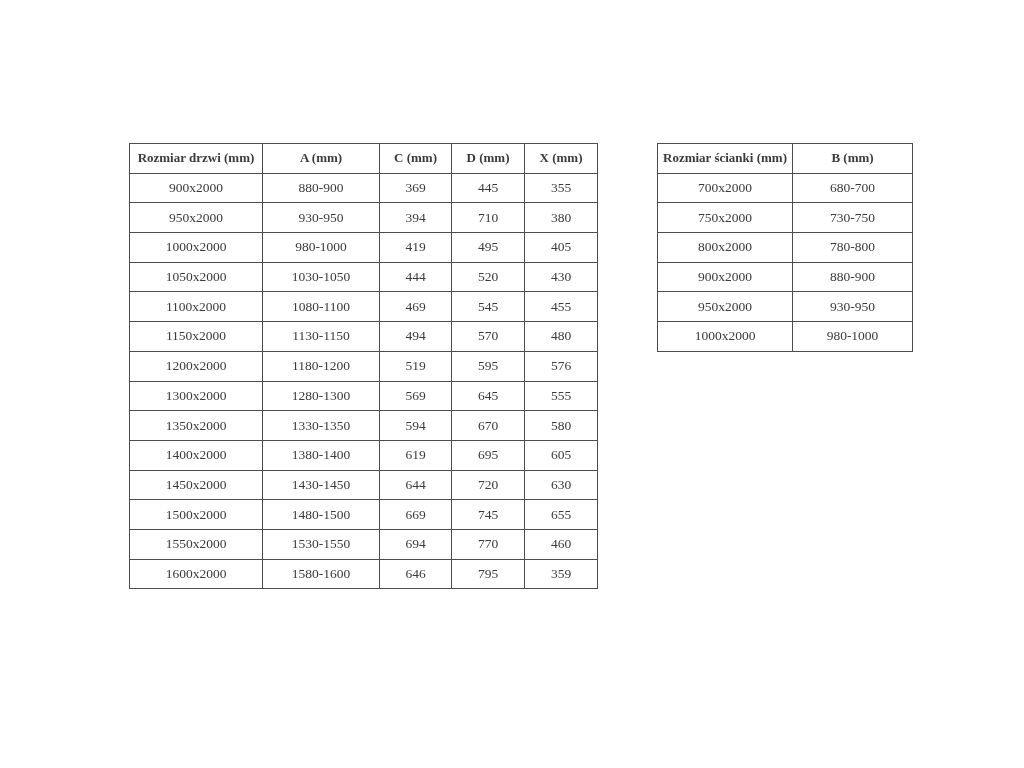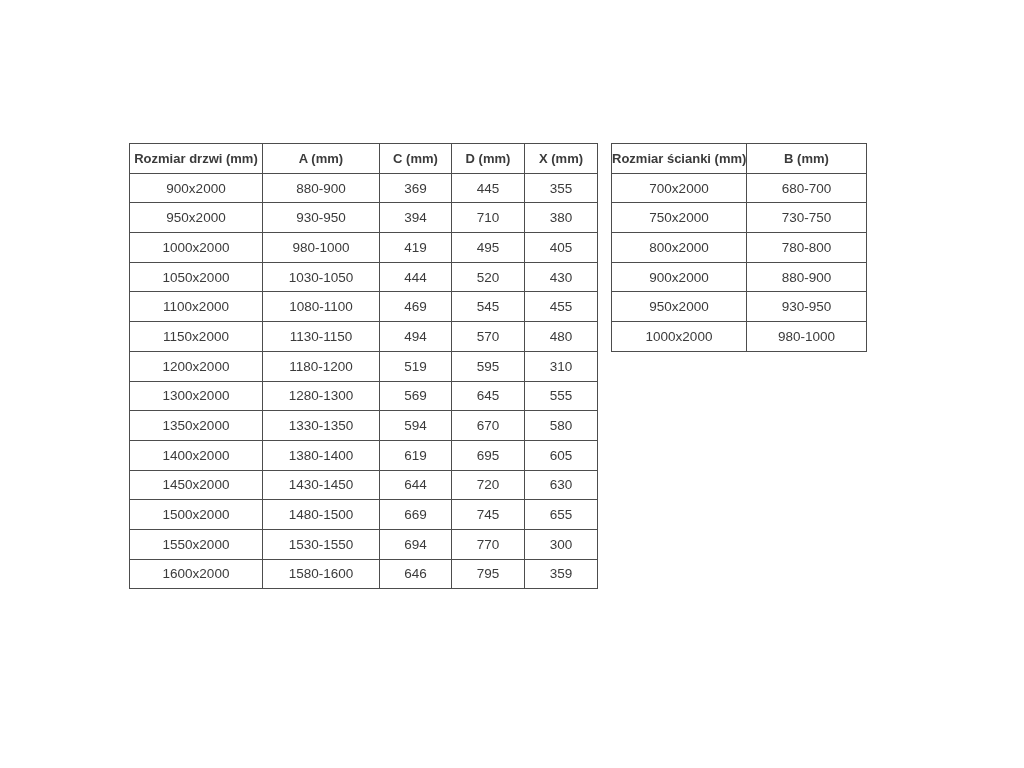--- a/index.html
+++ b/index.html
@@ -5,35 +5,35 @@
   html, body {
     margin: 0;
     padding: 0;
     background: #ffffff;
   }
   .canvas {
     position: relative;
     width: 1024px;
     height: 768px;
     background: var(--bg, #ffffff);
-    font-family: Liberation Sans, sans-serif;
+    font-family: Liberation Serif, serif;
     overflow: hidden;
   }
   table.spec-table {
     position: absolute;
     border-collapse: collapse;
     table-layout: fixed;
   }
   table.door-table {
     left: 129px;
     top: 143px;
     width: 468px;
   }
   table.wall-table {
-    left: 611px;
+    left: 657px;
     top: 143px;
     width: 255px;
   }
   .spec-table th,
   .spec-table td {
     border: 1px solid var(--border, #4d4d4d);
     text-align: center;
     vertical-align: middle;
     height: 28.7px;
     padding: 0;
@@ -113,21 +113,21 @@
           <td>1130-1150</td>
           <td>494</td>
           <td>570</td>
           <td>480</td>
         </tr>
         <tr>
           <td>1200x2000</td>
           <td>1180-1200</td>
           <td>519</td>
           <td>595</td>
-          <td>310</td>
+          <td>576</td>
         </tr>
         <tr>
           <td>1300x2000</td>
           <td>1280-1300</td>
           <td>569</td>
           <td>645</td>
           <td>555</td>
         </tr>
         <tr>
           <td>1350x2000</td>
@@ -155,21 +155,21 @@
           <td>1480-1500</td>
           <td>669</td>
           <td>745</td>
           <td>655</td>
         </tr>
         <tr>
           <td>1550x2000</td>
           <td>1530-1550</td>
           <td>694</td>
           <td>770</td>
-          <td>300</td>
+          <td>460</td>
         </tr>
         <tr>
           <td>1600x2000</td>
           <td>1580-1600</td>
           <td>646</td>
           <td>795</td>
           <td>359</td>
         </tr>
       </tbody>
     </table>

